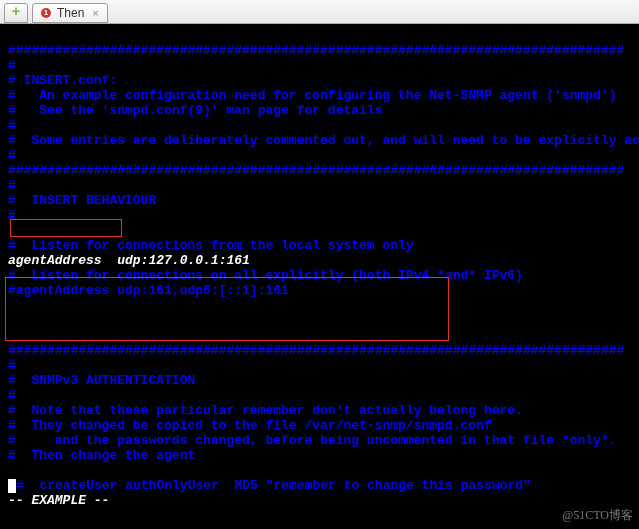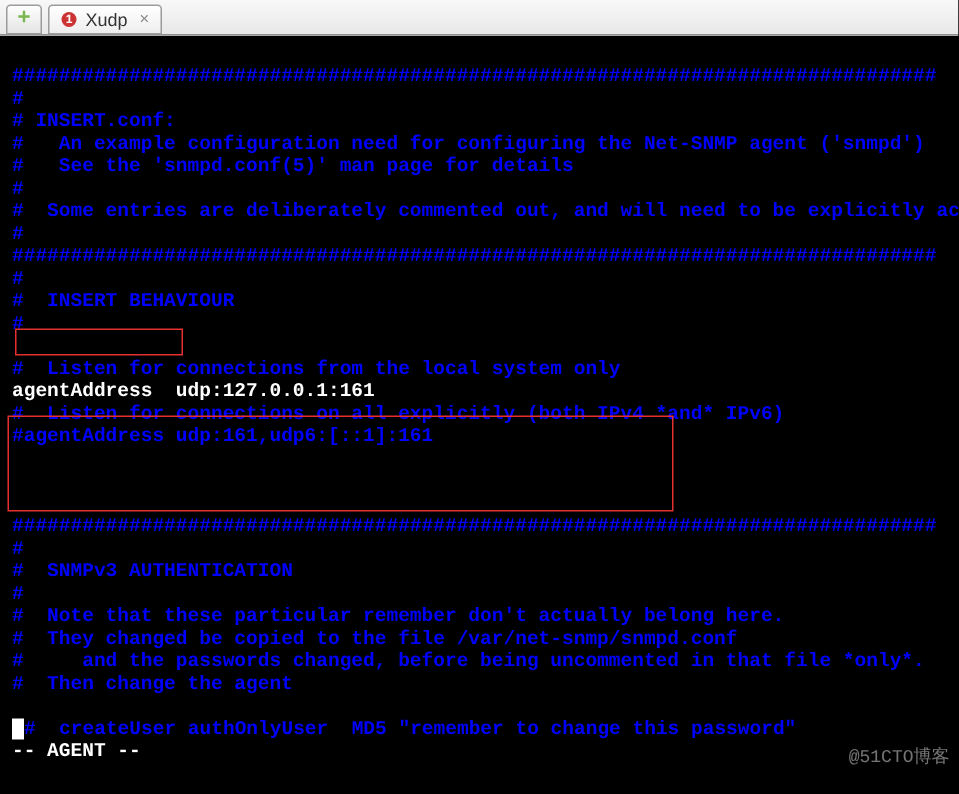--- a/index.html
+++ b/index.html
@@ -69,21 +69,21 @@
     .terminal {
       background: #000000;
       color: #0000ff;
       padding: 4px 8px;
       line-height: 15px;
       height: calc(100% - 24px);
       white-space: pre;
       font-weight: bold;
       position: relative;
     }
-    .white { color: #ffffff; }
+    .white { color: #ffffff; font-style: italic; }
     .redbox1 {
       position: absolute;
       border: 1px solid #e63030;
       left: 10px;
       top: 195px;
       width: 112px;
       height: 18px;
       pointer-events: none;
     }
     .redbox2 {
@@ -91,23 +91,23 @@
       border: 1px solid #e63030;
       left: 5px;
       top: 253px;
       width: 444px;
       height: 64px;
       pointer-events: none;
     }
     .watermark {
       position: absolute;
       right: 6px;
-      bottom: 16px;
+      bottom: 6px;
       color: rgba(255,255,255,0.45);
-      font-family: Liberation Mono, monospace;
+      font-family: Liberation Serif, serif;
       font-size: 12px;
       font-weight: normal;
       pointer-events: none;
     }
     .cursor-block {
       background: #ffffff;
       color: #000;
       display: inline-block;
       width: 8px;
       height: 14px;
@@ -116,31 +116,31 @@
   </style>
 </head>
 <body>
 
 <div class="tab-bar">
   <div class="tab-new">
     <span>+</span>
   </div>
   <div class="tab">
     <span class="tab-dot">1</span>
-    <span>Xudp</span>
+    <span>Then</span>
     <span class="tab-close">×</span>
   </div>
 </div>
 
 <div class="terminal">
 <span>###############################################################################</span>
 <span>#</span>
 <span># INSERT.conf:</span>
 <span>#   An example configuration need for configuring the Net-SNMP agent ('snmpd')</span>
-<span>#   See the 'snmpd.conf(5)' man page for details</span>
+<span>#   See the 'snmpd.conf(9)' man page for details</span>
 <span>#</span>
 <span>#  Some entries are deliberately commented out, and will need to be explicitly activated</span>
 <span>#</span>
 <span>###############################################################################</span>
 <span>#</span>
 <span>#  INSERT BEHAVIOUR</span>
 <span>#</span>
 <span></span>
 <span>#  Listen for connections from the local system only</span>
 <span class="white">agentAddress  udp:127.0.0.1:161</span>
@@ -152,17 +152,17 @@
 <span>###############################################################################</span>
 <span>#</span>
 <span>#  SNMPv3 AUTHENTICATION</span>
 <span>#</span>
 <span>#  Note that these particular remember don't actually belong here.</span>
 <span>#  They changed be copied to the file /var/net-snmp/snmpd.conf</span>
 <span>#     and the passwords changed, before being uncommented in that file *only*.</span>
 <span>#  Then change the agent</span>
 <span></span>
 <span class="cursor-block"></span><span>#  createUser authOnlyUser  MD5 "remember to change this password"</span>
-<span class="white">-- AGENT --</span>
+<span class="white">-- EXAMPLE --</span>
 <div class="redbox1"></div>
 <div class="redbox2"></div>
 <div class="watermark">@51CTO博客</div>
 </div>
 
 </body></html>

